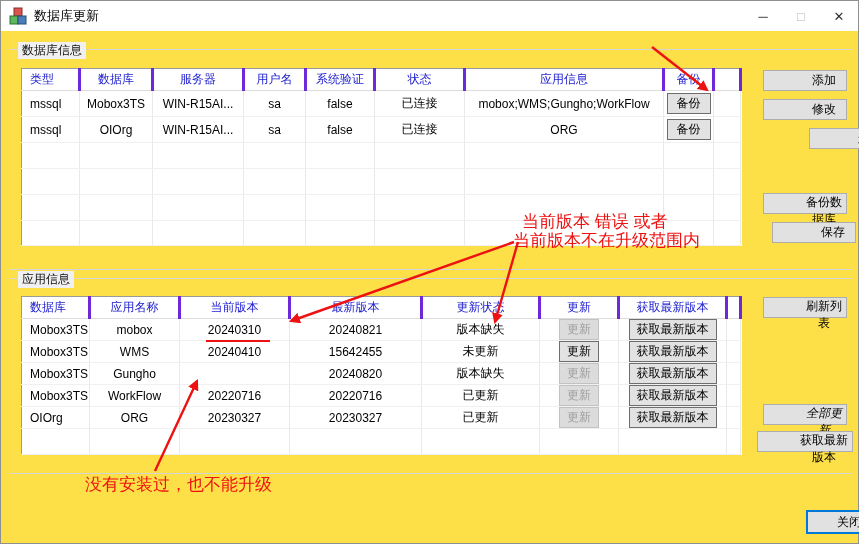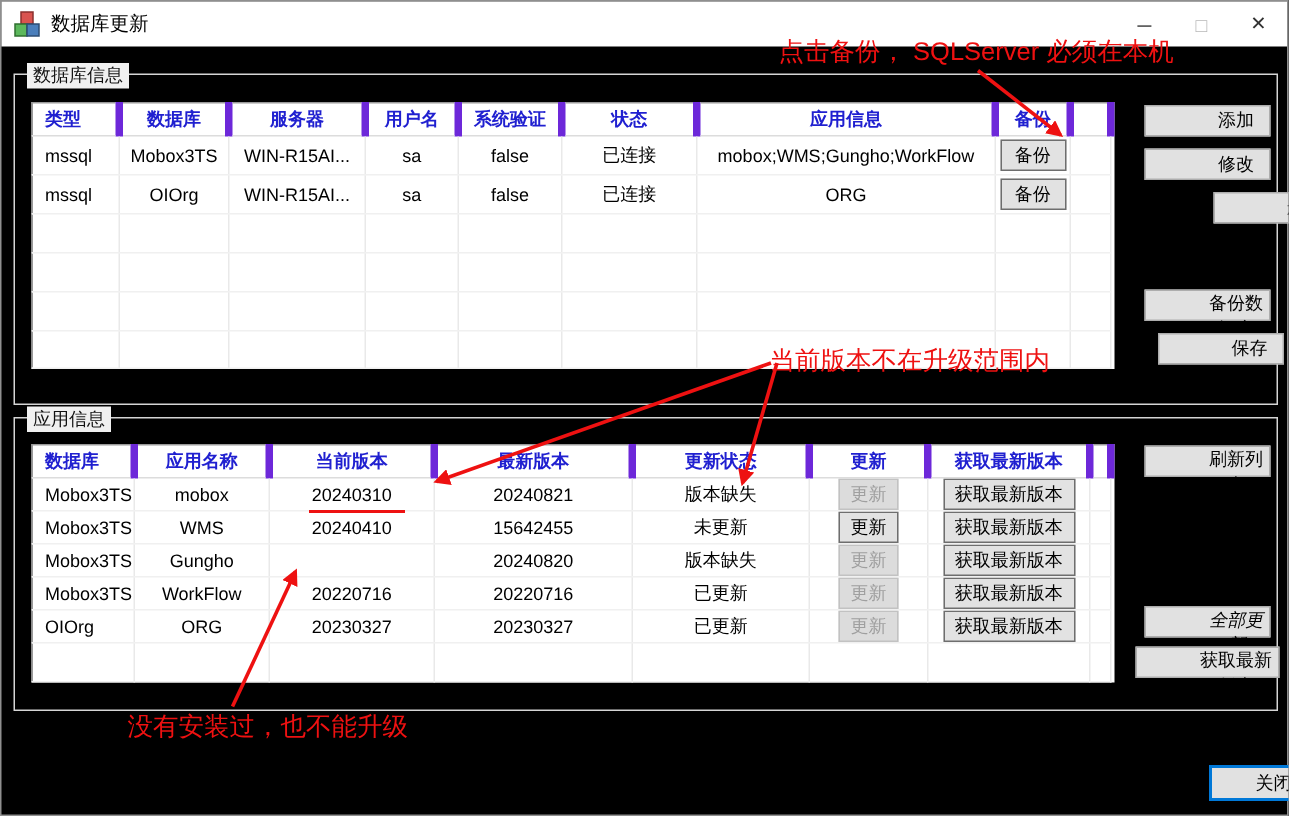--- a/index.html
+++ b/index.html
@@ -1,34 +1,34 @@
 <!DOCTYPE html>
 <html><head>
 <meta charset="utf-8">
 <style>
   * { margin:0; padding:0; box-sizing:border-box; }
   html,body { width:859px; height:544px; }
   body { font-family:"Liberation Sans","DejaVu Sans",sans-serif; background:#f0f0f0; position:relative; overflow:hidden; }
-  #window { position:absolute; inset:0; border:1px solid #8f8f8f; background:#000000; }
+  #window { position:absolute; inset:0; border:1px solid #8f8f8f; background:#fde047; }
 
   
   .titlebar { position:absolute; left:0; top:0; width:100%; height:30px; background:#ffffff; display:flex; align-items:center; }
   .app-icon { margin-left:8px; width:18px; height:18px; }
   .title-text { margin-left:7px; font-size:13px; color:#000; }
   .win-controls { position:absolute; right:0; top:0; height:30px; display:flex; }
   .win-btn { width:38px; height:30px; display:flex; align-items:center; justify-content:center; font-size:13px; color:#333; cursor:default; }
   .win-btn.disabled { color:#b8b8b8; }
 
   
   .groupbox { position:absolute; border:1px solid #d5d5d5; }
   .group-label { position:absolute; top:-8px; left:8px; background:#f0f0f0; padding:0 4px; font-size:12px; color:#111; }
 
   
   table.grid { position:absolute; border-collapse:collapse; table-layout:fixed; background:#fff; border:1px solid #9a9a9a; }
-  table.grid th { font-size:12px; font-weight:bold; color:#2020d0; text-align:center; border-right:5px solid #6d28d9; border-bottom:1px solid #dcdcdc; background:#fff; overflow:hidden; white-space:nowrap; }
+  table.grid th { font-size:12px; font-weight:normal; color:#2020d0; text-align:center; border-right:3px solid #6d28d9; border-bottom:1px solid #dcdcdc; background:#fff; overflow:hidden; white-space:nowrap; }
   table.grid td { font-size:12px; color:#000; text-align:center; border-right:1px solid #e9e9e9; border-bottom:1px solid #f0f0f0; overflow:hidden; white-space:nowrap; }
   table.grid th.al, table.grid td.al { text-align:left; padding-left:8px; }
   .st-red { color:#ee1111; }
   .st-green { color:#52ad14; }
 
   
   .btn { font-family:inherit; font-size:12px; color:#000; background:#e1e1e1; border:1px solid #adadad; position:absolute; height:21px; cursor:default;padding-left:38px; }
   .cell-btn { font-family:inherit; font-size:12px; color:#000; background:#e2e2e2; border:1px solid #6e6e6e; padding:1px 7px; cursor:default; }
   .cell-btn.sm { padding:1px 9px; }
   .cell-btn:disabled { color:#9f9f9f; background:#dcdcdc; border-color:#c2c2c2; }
@@ -253,21 +253,21 @@
         </tr>
   </tbody>
     </table>
 
   <button class="btn" style="left:762px; top:296px; width:84px;">刷新列表</button>
   <button class="btn" style="left:762px; top:403px; width:84px;font-style:italic;">全部更新</button>
   <button class="btn" style="left:756px; top:430px; width:96px;">获取最新版本</button>
 
   <button class="close-btn">关闭</button>
 
-  <div class="note" id="note-top">点击备份， SQLServer 必须在本机</div>
+  <div class="note" id="note-mid1">当前版本 错误 或者</div>
   <div class="note" id="note-mid2">当前版本不在升级范围内</div>
   <div class="note" id="note-bottom">没有安装过，也不能升级</div>
   <div id="red-underline"></div>
 
   <svg id="arrows" width="859" height="544">
     <defs>
       <marker id="arr" viewBox="0 0 10 10" refX="8" refY="5" markerWidth="4.6" markerHeight="4.6" orient="auto-start-reverse">
         <path d="M0,0 L10,5 L0,10 z" fill="#ee1111"></path>
       </marker>
     </defs>

